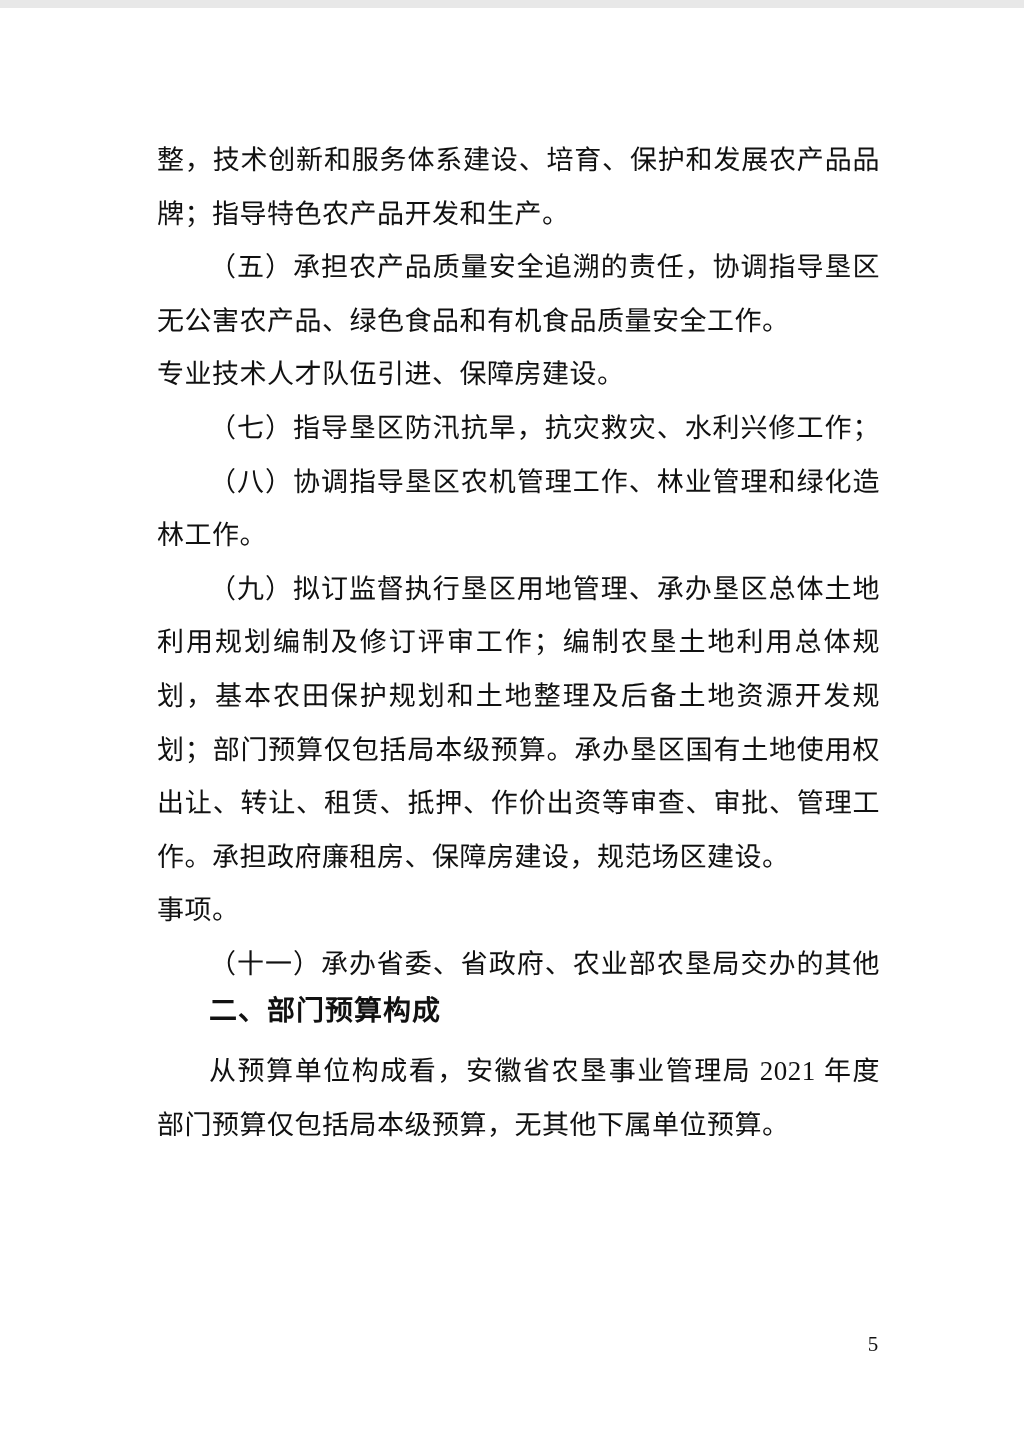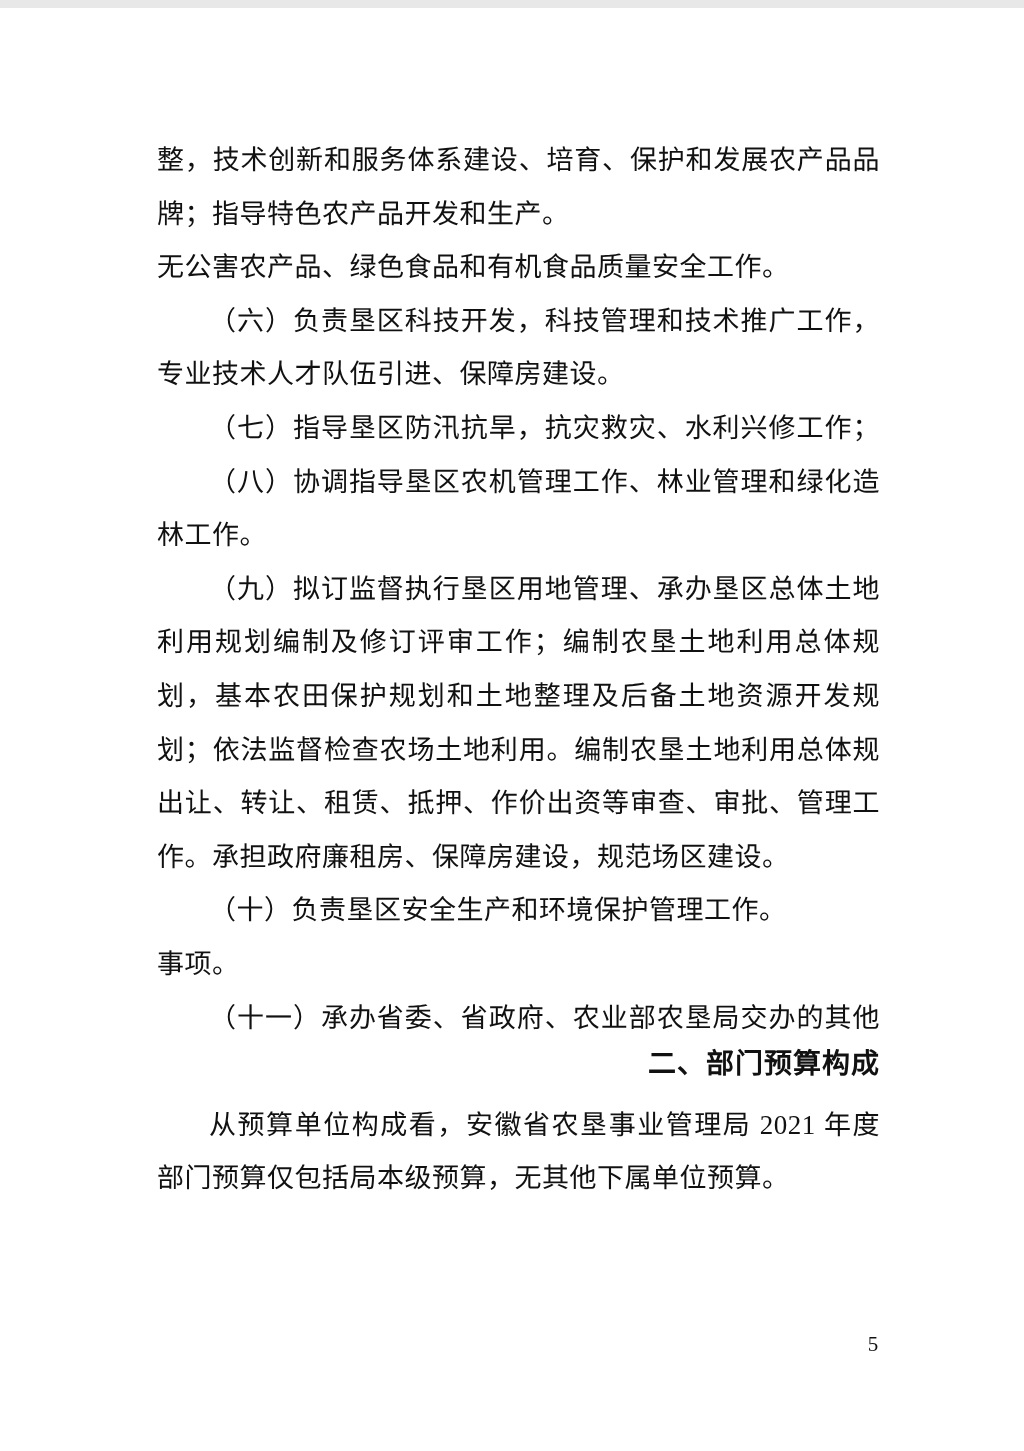--- a/index.html
+++ b/index.html
@@ -37,53 +37,51 @@
   .line.indent {
     text-indent: 52px;
   }
   .line.heading {
     font-family: "Liberation Sans", sans-serif;
     font-weight: bold;
     font-size: 28px;
     letter-spacing: 1px;
     position: relative;
     top: -8px;
-    text-align: right;
   }
   .page-number {
     position: absolute;
     left: 858px;
     top: 1324px;
     width: 30px;
     text-align: center;
     font-size: 21px;
     font-family: "Liberation Serif", serif;
     color: #111111;
   }
 </style>
 </head>
 <body>
 
 <div class="page">
   <div class="text-column" id="text-column">
       <div class="line fill">整，技术创新和服务体系建设、培育、保护和发展农产品品</div>
       <div class="line">牌；指导特色农产品开发和生产。</div>
+      <div class="line indent fill">（五）承担农产品质量安全追溯的责任，协调指导垦区</div>
       <div class="line">无公害农产品、绿色食品和有机食品质量安全工作。</div>
-      <div class="line indent fill">（六）负责垦区科技开发，科技管理和技术推广工作，</div>
       <div class="line">专业技术人才队伍引进、保障房建设。</div>
       <div class="line indent fill">（七）指导垦区防汛抗旱，抗灾救灾、水利兴修工作；</div>
       <div class="line indent fill">（八）协调指导垦区农机管理工作、林业管理和绿化造</div>
       <div class="line">林工作。</div>
       <div class="line indent fill">（九）拟订监督执行垦区用地管理、承办垦区总体土地</div>
       <div class="line fill">利用规划编制及修订评审工作；编制农垦土地利用总体规</div>
       <div class="line fill">划，基本农田保护规划和土地整理及后备土地资源开发规</div>
-      <div class="line fill">划；依法监督检查农场土地利用。编制农垦土地利用总体规</div>
+      <div class="line fill">划；部门预算仅包括局本级预算。承办垦区国有土地使用权</div>
       <div class="line fill">出让、转让、租赁、抵押、作价出资等审查、审批、管理工</div>
       <div class="line">作。承担政府廉租房、保障房建设，规范场区建设。</div>
-      <div class="line indent">（十）负责垦区安全生产和环境保护管理工作。</div>
       <div class="line">事项。</div>
       <div class="line indent fill">（十一）承办省委、省政府、农业部农垦局交办的其他</div>
       <div class="line indent heading">二、部门预算构成</div>
       <div class="line indent fill">从预算单位构成看，安徽省农垦事业管理局 2021 年度</div>
       <div class="line">部门预算仅包括局本级预算，无其他下属单位预算。</div>
     </div>
   <div class="page-number">5</div>
 </div>
 
 </body></html>

